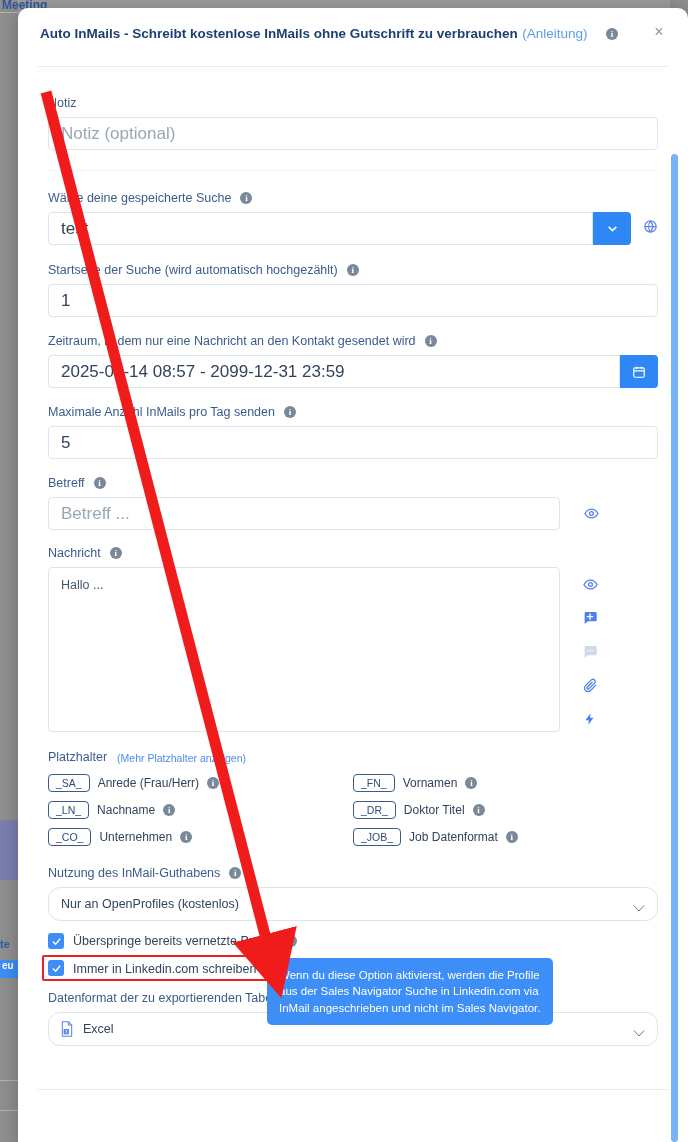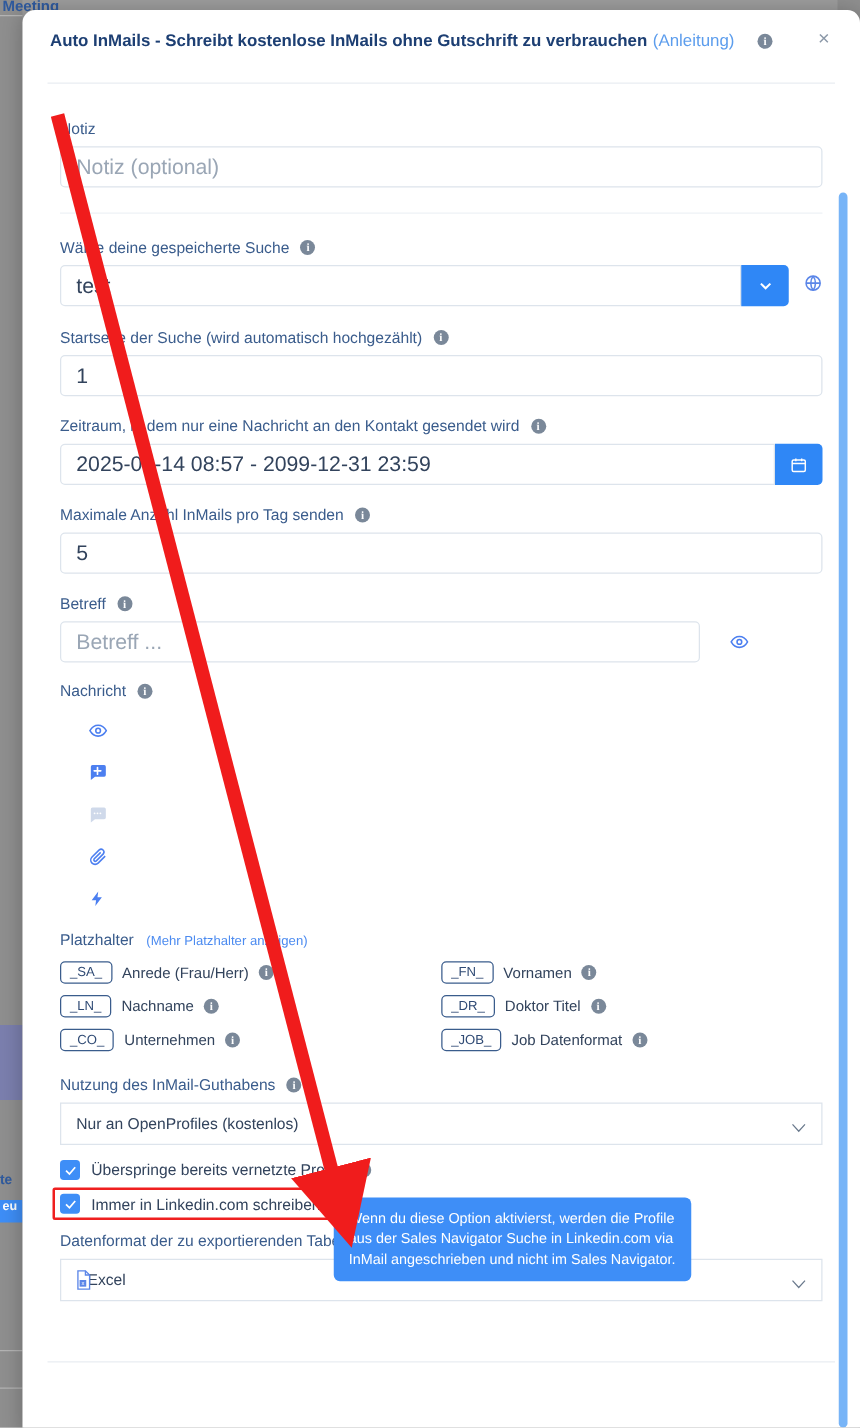--- a/index.html
+++ b/index.html
@@ -124,31 +124,31 @@
   .ph-tag {
     border: 1px solid #3a5c8c; border-radius: 4px; font-size: 10.5px;
     color: #2f4a74; padding: 2px 7px; min-width: 40px; text-align: center;
     cursor: pointer; background: #fff;
   }
   .ph-lbl { font-size: 12px; color: #32435c; }
 
   
   .sel-wrap { position: relative; }
   select.sel {
-    width: 100%; height: 34px; border: 1px solid #dde4ec; border-radius: 0;
+    width: 100%; height: 34px; border: 1px solid #dde4ec; border-radius: 12px;
     padding: 0 30px 0 12px; font-size: 12.5px; color: #32435c; background: #fff;
     font-family: "Liberation Sans", sans-serif; outline: none;
     appearance: none; -webkit-appearance: none; cursor: pointer;
   }
   .sel-chev {
     position: absolute; right: 13px; top: 12px; pointer-events: none;
     color: #6b7a8d;
   }
   .sel-excel-icon { position: absolute; left: 12px; top: 9px; pointer-events: none; }
-  select.with-icon { padding-left: 21px; }
+  select.with-icon { padding-left: 34px; }
 
   
   .cb-row { display: flex; align-items: center; gap: 9px; margin: 12px 0 0 0; }
   .cb {
     width: 16px; height: 16px; border-radius: 3px; background: #3e8ef7;
     display: flex; align-items: center; justify-content: center; flex: 0 0 auto;
     cursor: pointer;
   }
   .cb svg { display: block; }
   .cb-lbl { font-size: 12.5px; color: #32435c; }
@@ -303,20 +303,21 @@
       </div>
     </div>
 
     
     <div class="field" style="margin-top:16px;">
       <div class="lbl-row">
         <span class="lbl" style="margin-bottom:0;">Nachricht</span>
         <span class="info-i">i</span>
       </div>
       <div style="display:flex;align-items:flex-start;">
+        <textarea class="msg" style="width: 512px;" placeholder="Hallo ..."></textarea>
         <div class="icon-col">
           <span class="ic">
             <svg width="15" height="15" viewBox="0 0 24 24" fill="none" stroke="#4c7ff0" stroke-width="2">
               <path d="M1.5 12S5.5 5 12 5s10.5 7 10.5 7-4 7-10.5 7S1.5 12 1.5 12z"></path>
                 <circle cx="12" cy="12" r="3"></circle>
             </svg>
           </span>
           <span class="ic">
             <svg width="16" height="16" viewBox="0 0 24 24" fill="#4c7ff0">
               <path d="M4 3h16a2 2 0 012 2v10a2 2 0 01-2 2H9l-5 4V5a2 2 0 012-2z"></path>

